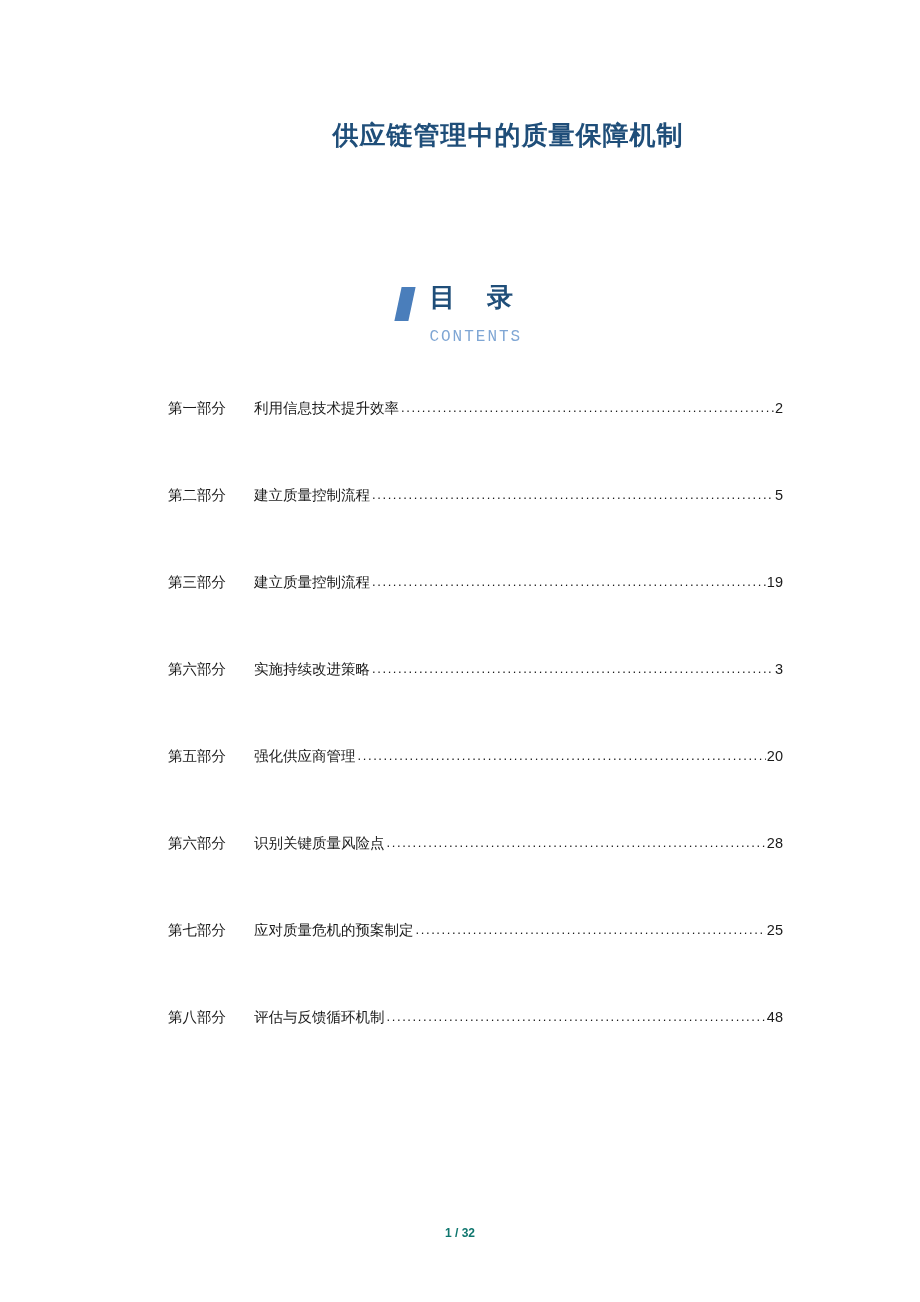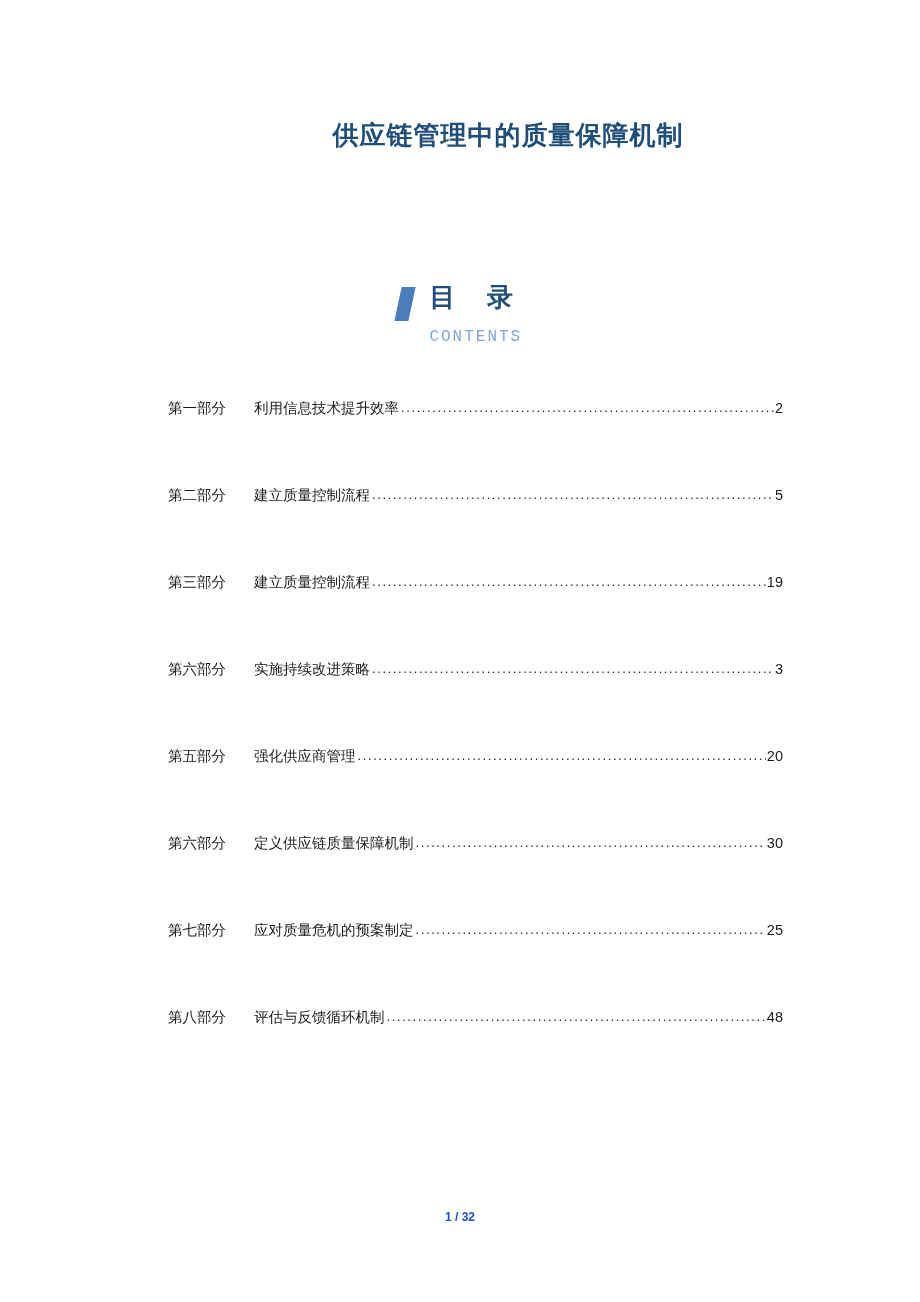--- a/index.html
+++ b/index.html
@@ -110,27 +110,27 @@
     top: -1px;
   }
   .toc-page {
     flex: 0 0 auto;
     text-align: right;
     white-space: nowrap;
     padding-left: 1px;
   }
   .footer {
     position: absolute;
-    bottom: 78px;
+    bottom: 62px;
     left: 0;
     width: 920px;
     text-align: center;
     font-size: 12px;
     font-weight: bold;
-    color: #1d4ed8;
+    color: #0f766e;
   }
 </style>
 </head>
 <body>
 
 <div class="page">
 
   <div class="doc-title">供应链管理中的质量保障机制</div>
 
   <div class="toc-header">
@@ -175,23 +175,23 @@
 
     <div class="toc-row">
       <span class="toc-part">第五部分</span>
       <span class="toc-title">强化供应商管理</span>
       <span class="toc-dots">................................................................................................................</span>
       <span class="toc-page">20</span>
     </div>
 
     <div class="toc-row">
       <span class="toc-part">第六部分</span>
-      <span class="toc-title">定义供应链质量保障机制</span>
-      <span class="toc-dots">................................................................................................................</span>
-      <span class="toc-page">30</span>
+      <span class="toc-title">识别关键质量风险点</span>
+      <span class="toc-dots">................................................................................................................</span>
+      <span class="toc-page">28</span>
     </div>
 
     <div class="toc-row">
       <span class="toc-part">第七部分</span>
       <span class="toc-title">应对质量危机的预案制定</span>
       <span class="toc-dots">................................................................................................................</span>
       <span class="toc-page">25</span>
     </div>
 
     <div class="toc-row">

